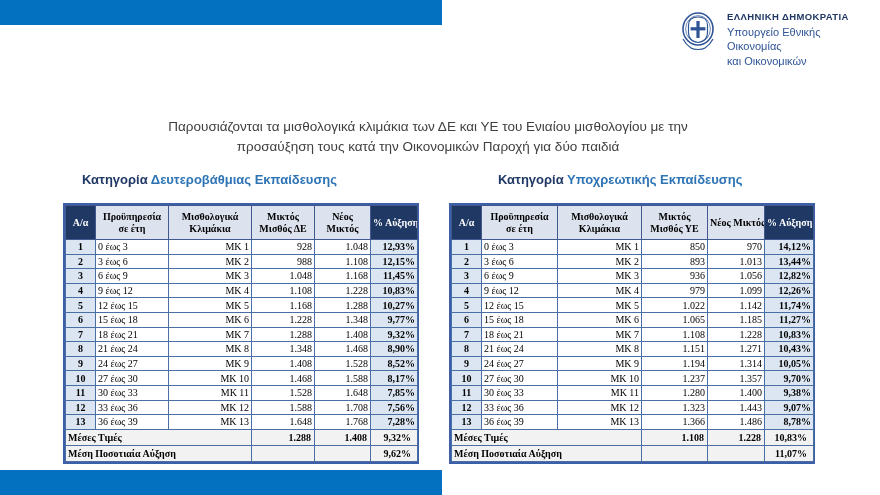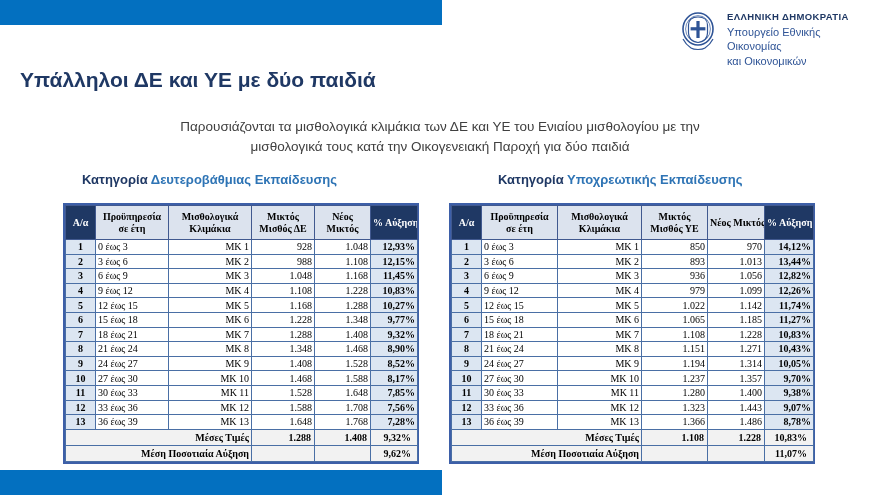--- a/index.html
+++ b/index.html
@@ -71,21 +71,21 @@
     left: 20px;
     top: 38px;
     width: 620px;
     font-size: 21px;
     font-weight: bold;
     color: #1f3864;
     line-height: 1.34;
   }
   .slide-subtitle {
     position: absolute;
-    left: 80px;
+    left: 68px;
     top: 117px;
     width: 720px;
     text-align: center;
     font-size: 13.5px;
     color: #404040;
     line-height: 1.5;
   }
 
   .cat-heading {
     position: absolute;
@@ -177,21 +177,21 @@
     padding-right: 6px;
   }
 
   tr.frow td {
     background: #f2f2f2;
     font-weight: bold;
     height: 16px;
     border-top: 1px solid #4a6fa5;
   }
   tr.frow td.f-label {
-    text-align: right;
+    text-align: left;
   }
   tr.frow td.f-num {
     text-align: right;
     padding-right: 3px;
   }
   tr.frow td.f-pct {
     text-align: right;
     padding-right: 6px;
   }
   tr.frow td.f-blank { background: #f2f2f2; }
@@ -217,26 +217,25 @@
     <div class="ministry-title">ΕΛΛΗΝΙΚΗ ΔΗΜΟΚΡΑΤΙΑ</div>
     <div class="ministry-sub">
       <span>Υπουργείο Εθνικής Οικονομίας</span><br>
       <span>και Οικονομικών</span>
     </div>
   </div>
 </div>
 
 <div class="slide-title">
   <br>
-  <span>Υπάλληλοι ΔΕ και ΥΕ με δύο παιδιά</span>
 </div>
 
 <div class="slide-subtitle">
   <span>Παρουσιάζονται τα μισθολογικά κλιμάκια των ΔΕ και ΥΕ του Ενιαίου μισθολογίου με την</span><br>
-  <span>μισθολογικά τους κατά την Οικογενειακή Παροχή για δύο παιδιά</span>
+  <span>προσαύξηση τους κατά την Οικονομικών Παροχή για δύο παιδιά</span>
 </div>
 
 <div class="cat-heading cat-left">
   <span>Κατηγορία </span><span class="accent">Δευτεροβάθμιας Εκπαίδευσης</span>
 </div>
 
 <div class="tbl-wrap tbl-left">
   <table class="sal">
     <colgroup>
       <col style="width:30px">

